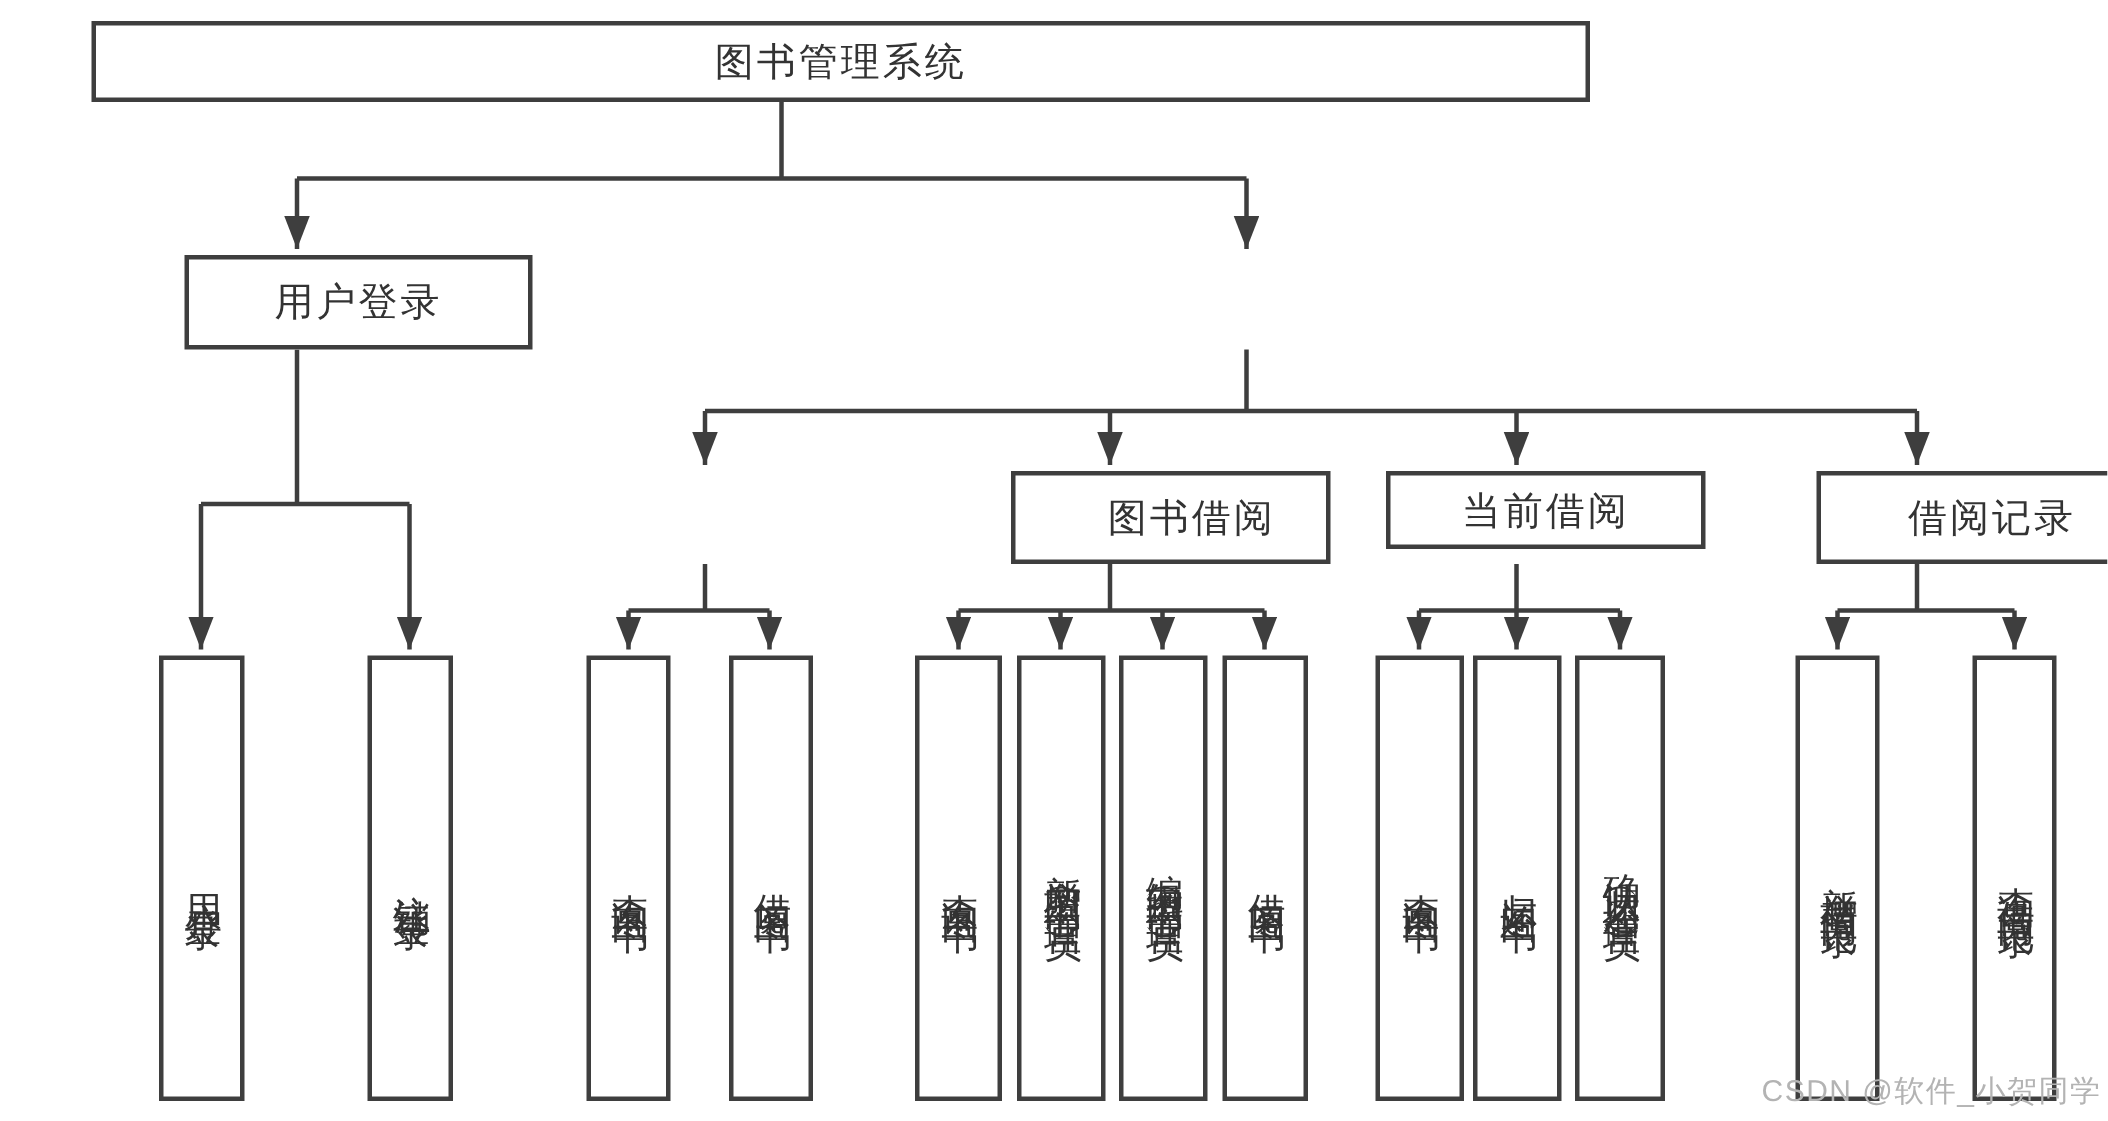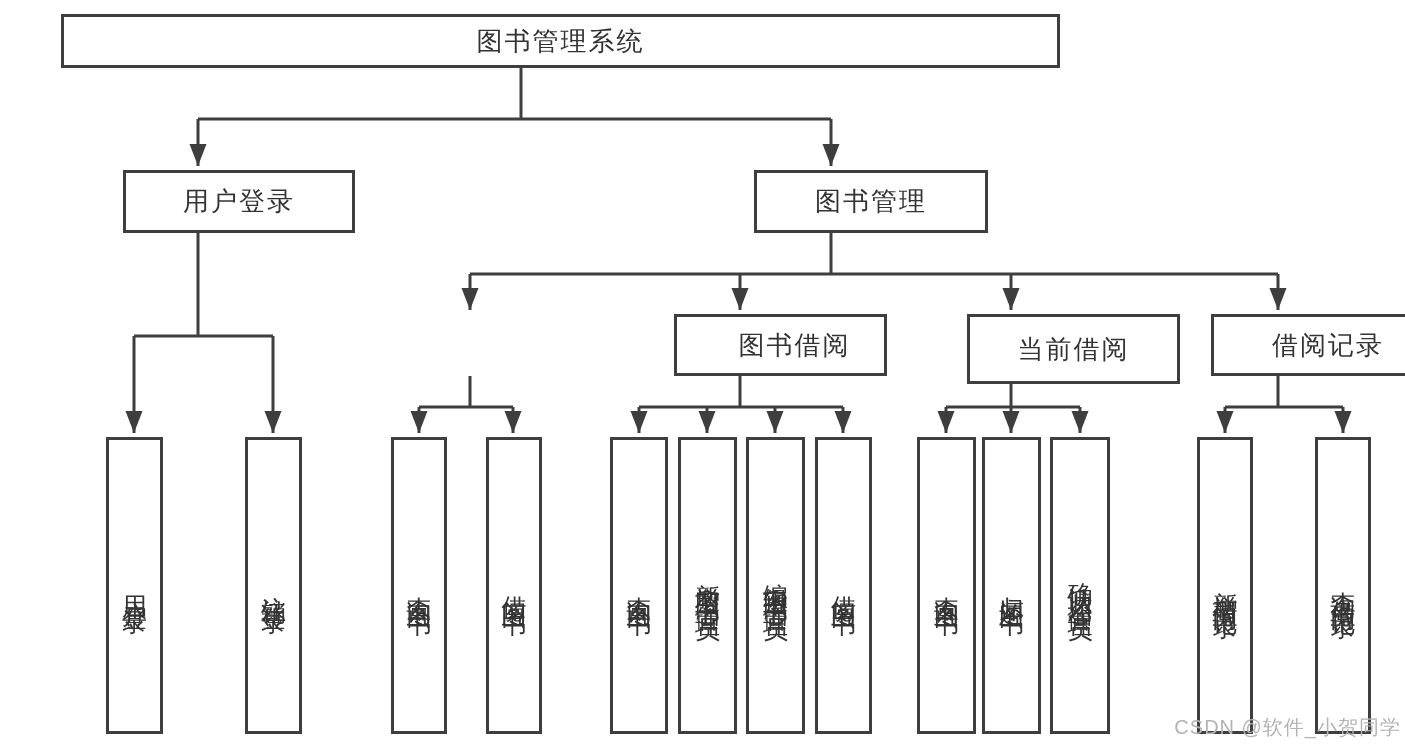--- a/index.html
+++ b/index.html
@@ -107,24 +107,23 @@
       <path d="M1278,376 L1278,407"></path>
       <path d="M1225,407 L1343,407"></path>
       <line x1="1225" y1="407" x2="1225" y2="433" marker-end="url(#arrow)"></line>
       <line x1="1343" y1="407" x2="1343" y2="433" marker-end="url(#arrow)"></line>
     </g>
   </svg>
 
   <div class="node hnode" style="left:21px;top:14px;width:999px;height:54px;">图书管理系统</div>
 
   <div class="node hnode" style="left:83px;top:170px;width:232px;height:63px;">用户登录</div>
-  <div class="node hnode" style="left:714px;top:170px;width:234px;height:63px;">图书管理</div>
 
   <div class="node hnode" style="left:634px;top:314px;width:213px;height:62px;padding-left:28px;">图书借阅</div>
-  <div class="node hnode" style="left:927px;top:314px;width:213px;height:70px;">当前借阅</div>
+  <div class="node hnode" style="left:884px;top:314px;width:213px;height:52px;">当前借阅</div>
   <div class="node hnode" style="left:1171px;top:314px;width:214px;height:62px;padding-left:20px;">借阅记录</div>
 
   <div class="node vnode" style="left:106px;">用户登录</div>
   <div class="node vnode" style="left:245px;">注销登录</div>
 
   <div class="node vnode" style="left:391px;width:56px;">查询图书</div>
   <div class="node vnode" style="left:486px;width:56px;">借阅图书</div>
 
   <div class="node vnode" style="left:610px;width:58px;">查询图书</div>
   <div class="node vnode" style="left:678px;width:59px;">新增图书（管理员）</div>

